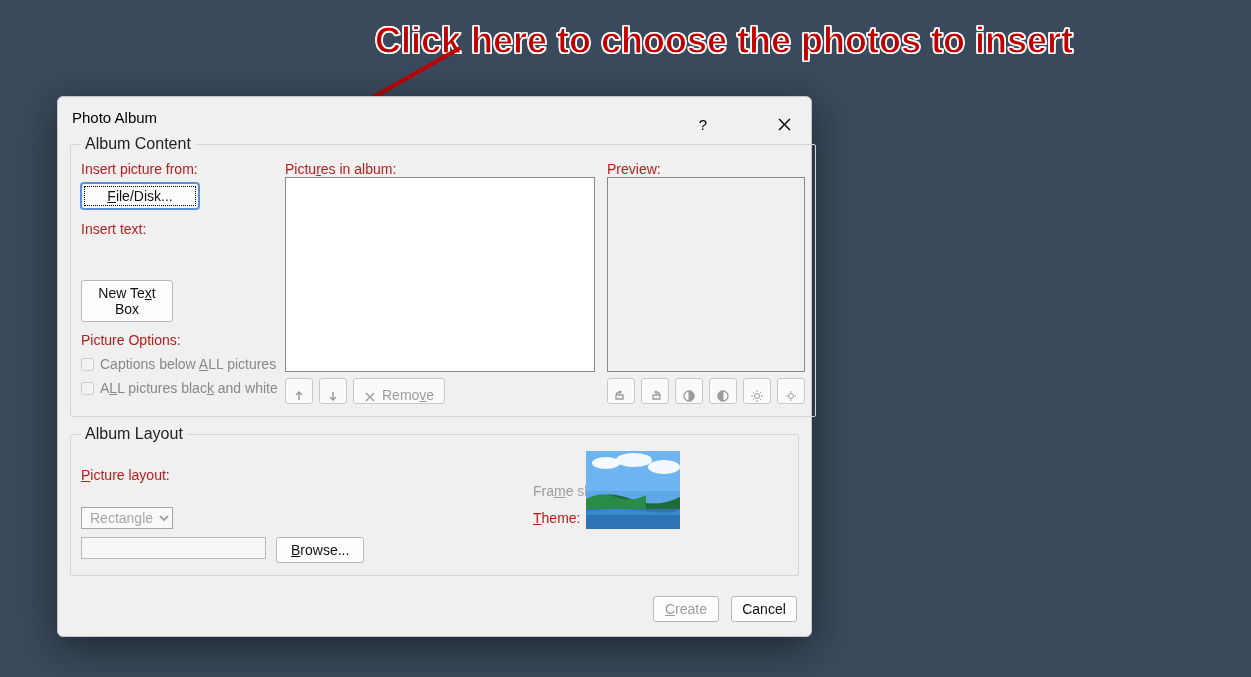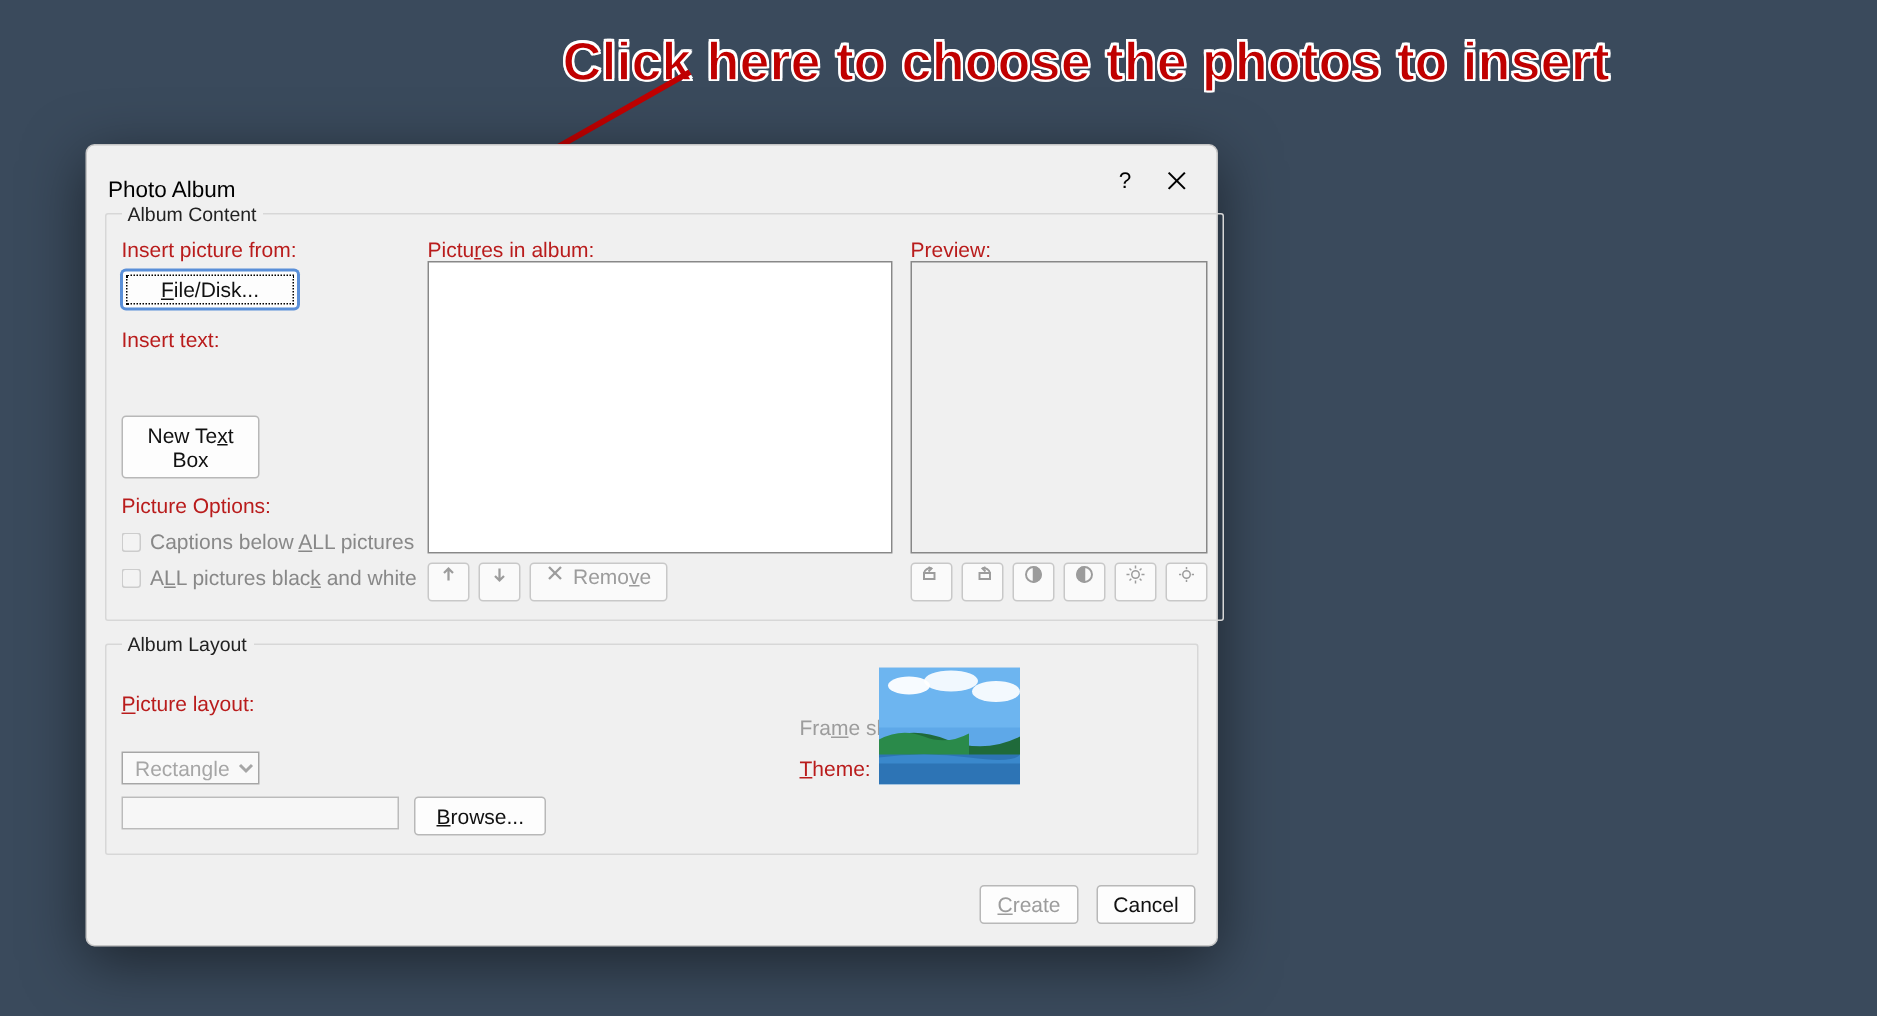--- a/index.html
+++ b/index.html
@@ -40,44 +40,45 @@
     top: 96px;
     width: 755px;
     background: #f0f0f0;
     border: 1px solid #c5c5c5;
     border-radius: 6px;
     box-shadow: 0 10px 40px rgba(0,0,0,0.5);
     padding: 0;
   }
   .titlebar {
     display: flex;
-    align-items: flex-end;
+    align-items: flex-start;
     height: 38px;
-    padding: 1px 10px 0 14px;
+    padding: 12px 10px 0 14px;
     font-size: 15px;
+    gap: 47px;
   }
   .titlebar .title { flex: 1; }
   .titlebar .help, .titlebar .close {
     width: 34px;
     height: 30px;
     display: flex;
     align-items: center;
     justify-content: center;
     font-size: 15px;
     cursor: default;
   }
   .titlebar .close svg { width: 13px; height: 13px; }
   .body { padding: 0 12px 12px 12px; }
   fieldset {
     border: 1px solid #d7d7d7;
     border-radius: 2px;
     margin: 0 0 8px 0;
     padding: 8px 10px 12px 10px;
   }
-  legend { font-size: 13px; padding: 0 4px; color: #222; }
+  legend { font-size: 16px; padding: 0 4px; color: #222; }
   .row { display: flex; }
   .col-left { width: 200px; display: flex; flex-direction: column; gap: 6px; }
   .col-mid { width: 310px; margin-left: 4px; display: flex; flex-direction: column; }
   .col-right { flex: 1; margin-left: 12px; display: flex; flex-direction: column; }
   .lbl { font-size: 14px; color: #b91c1c; }
   .under { text-decoration: underline; }
   .btn {
     background: #fdfdfd;
     border: 1px solid #b8b8b8;
     border-radius: 3px;
@@ -114,21 +115,21 @@
     width: 100%;
   }
   .smallbar { display: flex; gap: 6px; margin-top: 6px; }
   .iconbtn {
     width: 28px;
     height: 26px;
     border: 1px solid #c8c8c8;
     border-radius: 3px;
     background: #fafafa;
     display: flex;
-    align-items: flex-start;
+    align-items: flex-end;
     justify-content: center;
     cursor: default;
   }
   .iconbtn.wide2 { width: auto; padding: 0 10px; gap: 6px; color: #9c9c9c; }
   .iconbtn svg { stroke: #9c9c9c; fill: none; }
   .layout-grid { display: grid; grid-template-columns: 92px 340px auto; gap: 8px 10px; align-items: center; }
   .sel {
     height: 22px;
     border: 1px solid #888;
     background: #fdfdfd;

